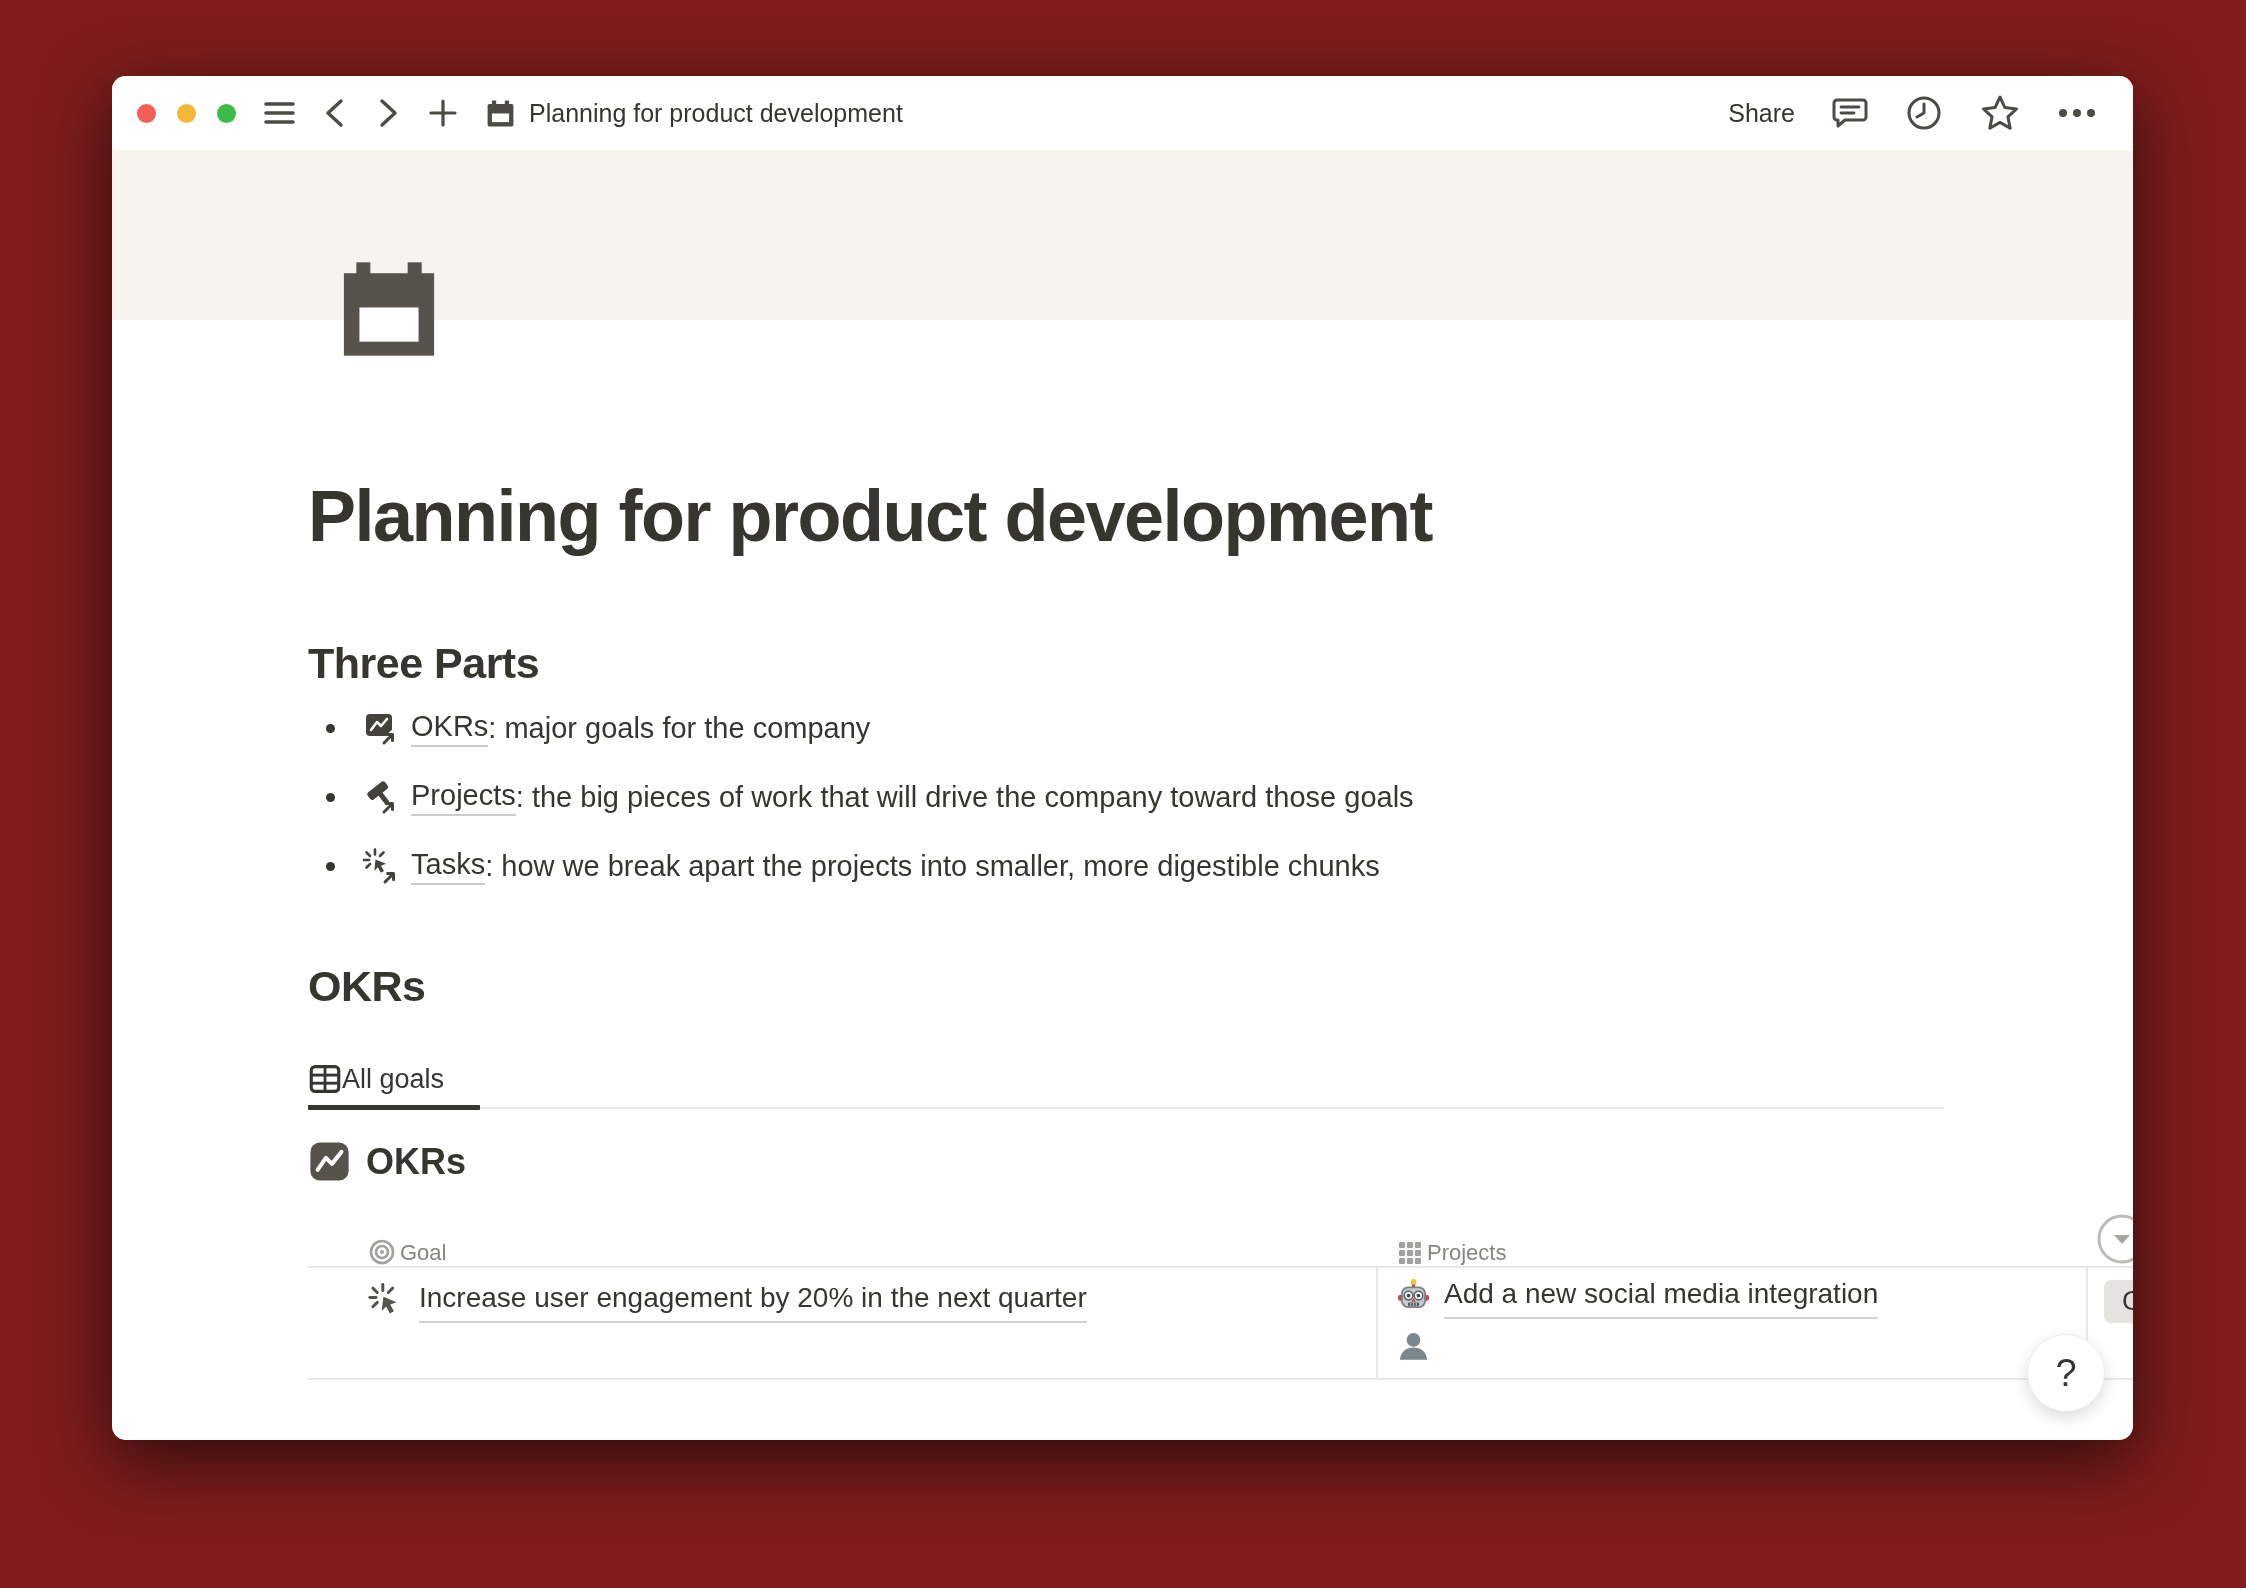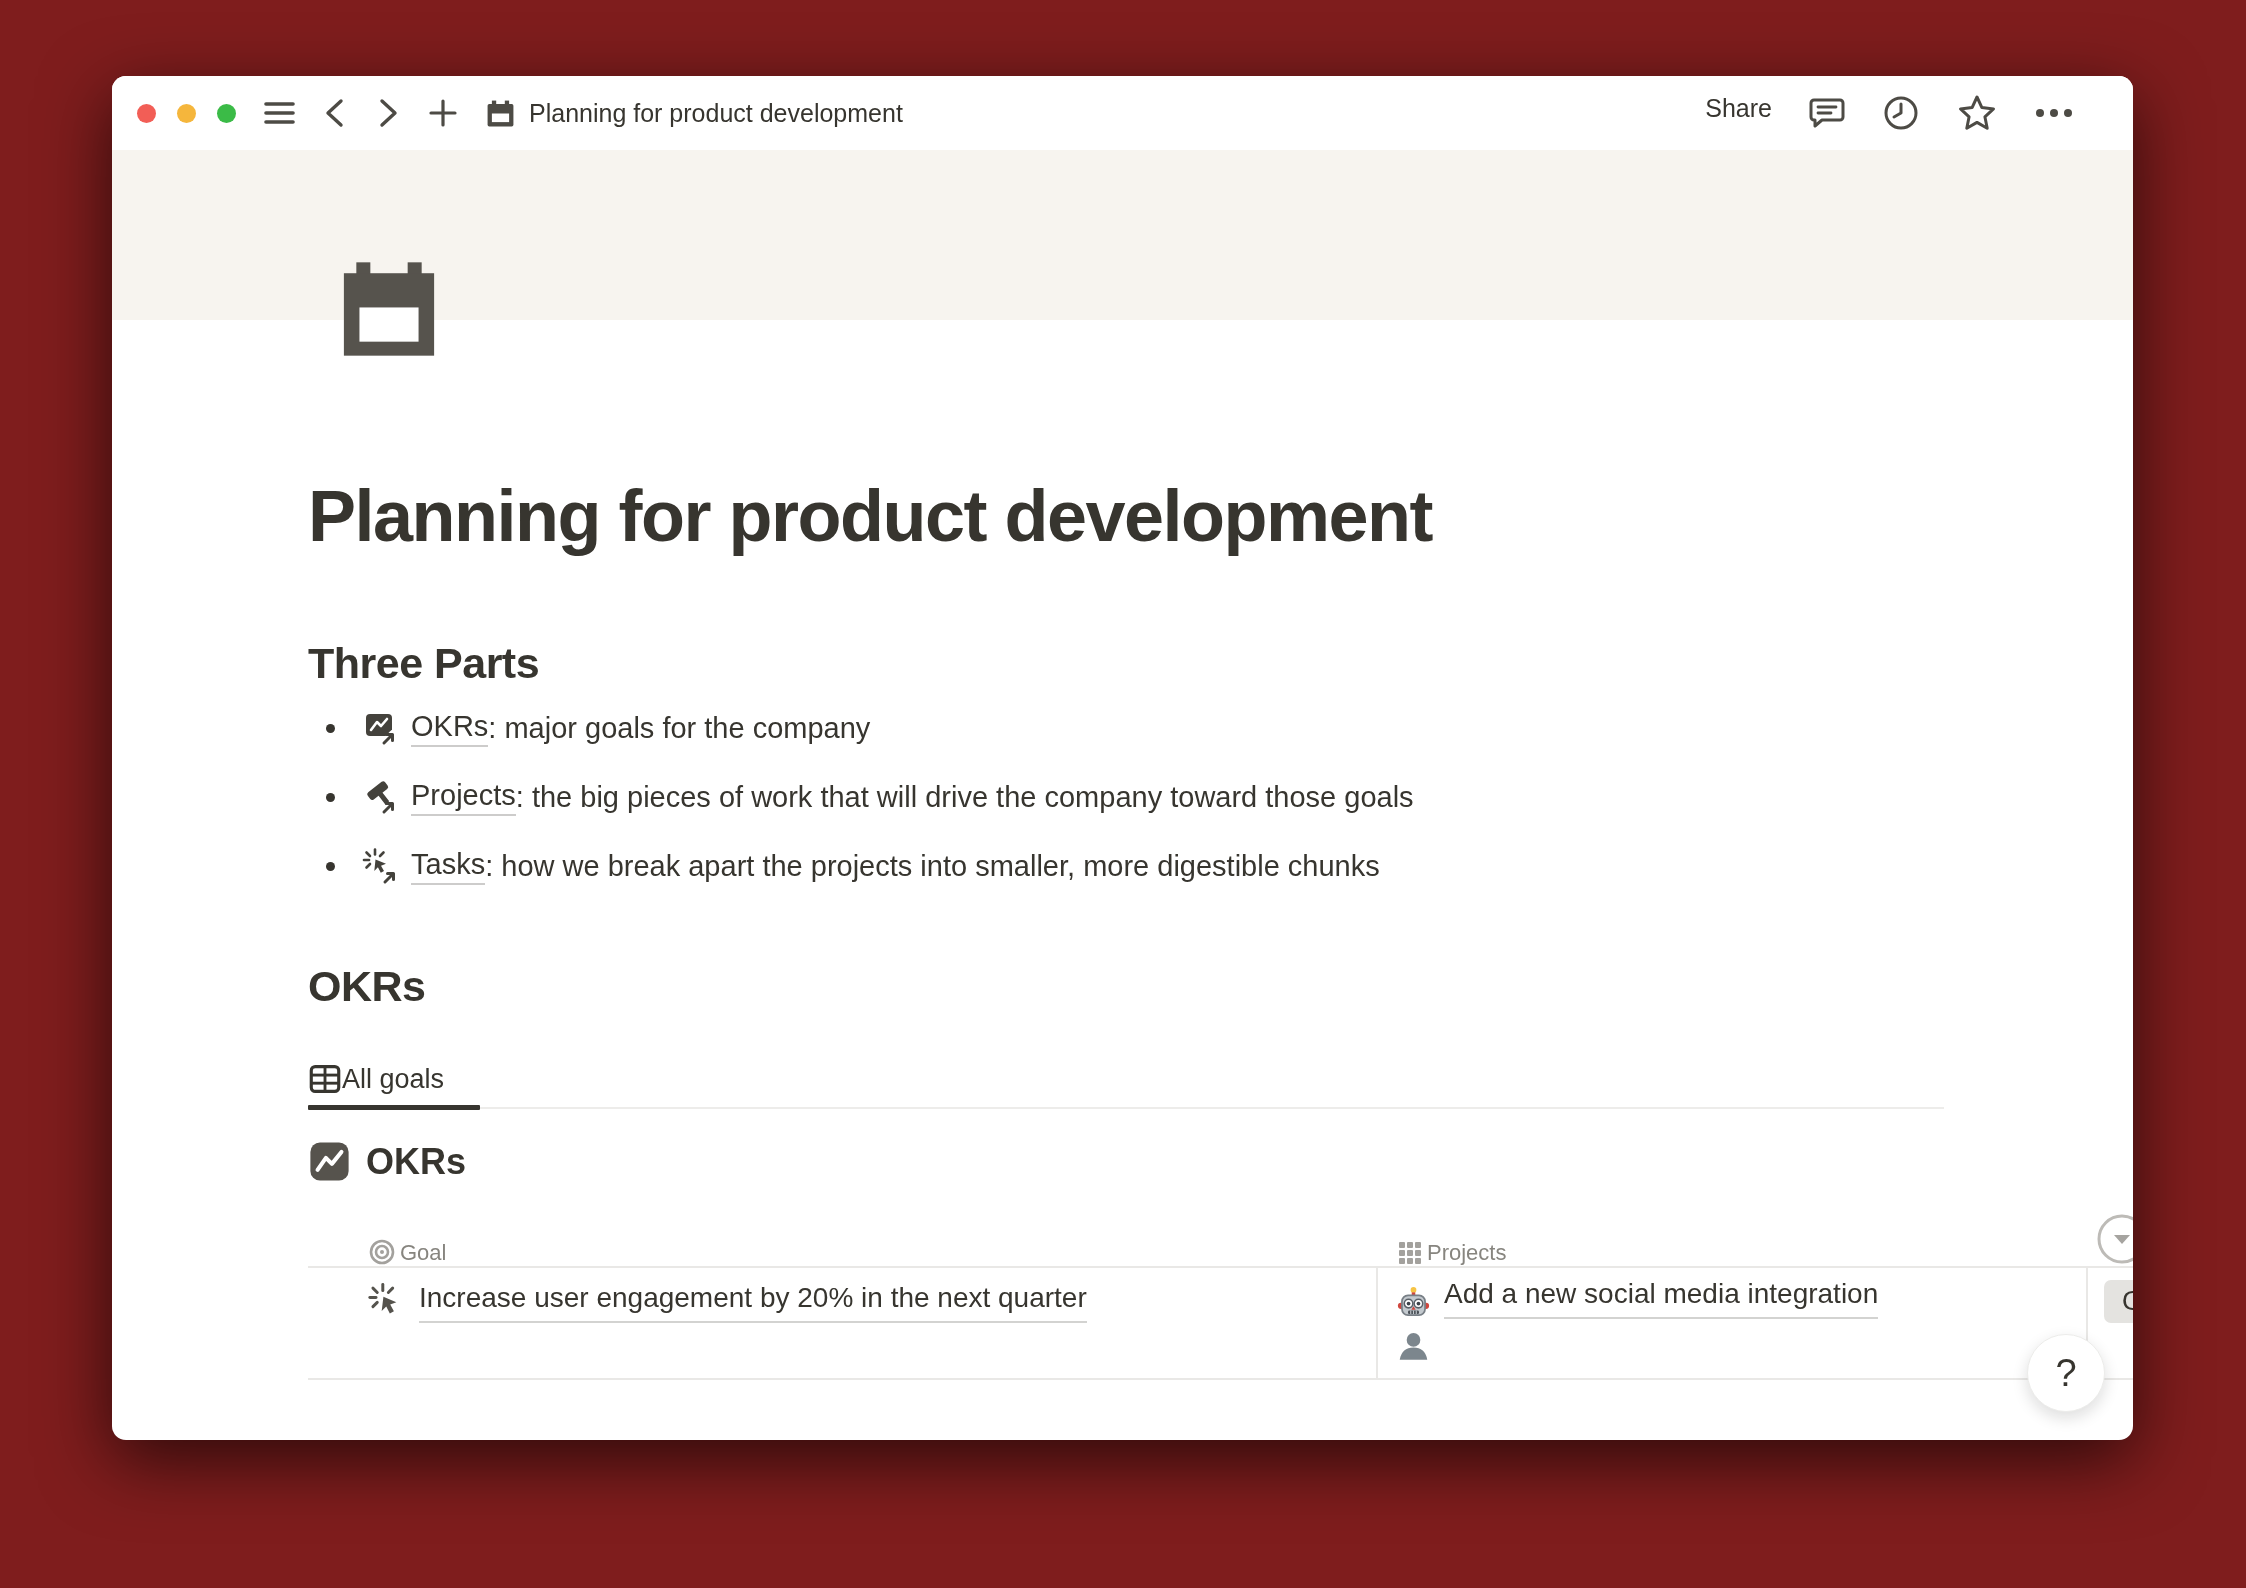--- a/index.html
+++ b/index.html
@@ -8,21 +8,21 @@
   .window{position:absolute;left:112px;top:76px;width:2021px;height:1364px;background:#fff;
     border-radius:14px;overflow:hidden;box-shadow:0 20px 70px rgba(0,0,0,.65);}
   
   .toolbar{position:absolute;left:0;top:0;right:0;height:74px;background:#fff;display:flex;align-items:center;}
   .tl-group{display:flex;align-items:center;gap:21px;padding-left:25px;}
   .tl{width:19px;height:19px;border-radius:50%;}
   .tb-left{display:flex;align-items:center;gap:27px;padding-left:28px;}
   .tb-btn{display:flex;align-items:center;justify-content:center;cursor:default;}
   .tb-title-tab{display:flex;align-items:center;gap:13px;}
   .tb-title{font-size:25px;color:#37352f;}
-  .tb-right{margin-left:auto;display:flex;gap:37px;padding-right:59px;}
+  .tb-right{margin-left:auto;display:flex;align-items:center;gap:37px;padding-right:36px;}
   .share{font-size:25px;color:#37352f;}
   
   .cover{position:absolute;left:0;top:74px;right:0;height:170px;background:#f7f4ef;}
   .page-icon{position:absolute;left:221px;top:177px;width:112px;height:112px;}
   
   .h1{position:absolute;left:196px;top:399px;font-size:72px;font-weight:700;color:#37352f;letter-spacing:-1.5px;}
   .h2{font-size:43px;font-weight:700;color:#37352f;letter-spacing:-.5px;}
   .h2-three{position:absolute;left:196px;top:563px;}
   .h2-okrs{position:absolute;left:196px;top:886px;}
   .bullets{position:absolute;left:196px;top:630px;width:1700px;}
@@ -43,21 +43,21 @@
   .grid-cols{display:grid;grid-template-columns:1070px 710px 1fr;}
   .dbheader{position:absolute;left:196px;top:1136px;width:1825px;height:54px;border-bottom:2px solid #e9e8e6;}
   .hcell{display:flex;align-items:flex-end;gap:4px;font-size:22px;color:#87857f;}
   .hcell-goal{padding-left:60px;}
   .hcell-projects{padding-left:19px;}
   .chev-circle{position:absolute;left:1788px;top:1px;}
   .dbrow{position:absolute;left:196px;top:1190px;width:1825px;height:112px;border-bottom:2px solid #e9e8e6;}
   .cell{height:100%;box-sizing:border-box;}
   .cell-goal{border-right:2px solid #e9e8e6;padding:16px 0 0 60px;display:flex;align-items:flex-start;gap:14px;}
   .cell-projects{border-right:2px solid #e9e8e6;padding:12px 0 0 19px;display:flex;flex-direction:column;gap:11px;}
-  .proj-line{display:flex;align-items:flex-end;gap:14px;}
+  .proj-line{display:flex;align-items:flex-start;gap:14px;}
   .cell-status{padding:14px 0 0 16px;}
   .row-link{font-size:28px;font-weight:500;color:#37352f;text-decoration:none;border-bottom:2px solid rgba(55,53,47,.22);padding-bottom:7px;white-space:nowrap;}
   .pill{display:inline-block;background:#e4e3e0;border-radius:7px;padding:6px 18px;font-size:27px;color:#37352f;white-space:nowrap;}
   
   .help-btn{position:absolute;left:1915px;top:1258px;width:76px;height:76px;border-radius:50%;background:#fff;
     border:1px solid #ececea;box-shadow:0 6px 16px rgba(15,15,15,.14);display:flex;align-items:center;justify-content:center;
     font-size:38px;font-weight:500;color:#37352f;}
 </style>
 </head>
 <body>

